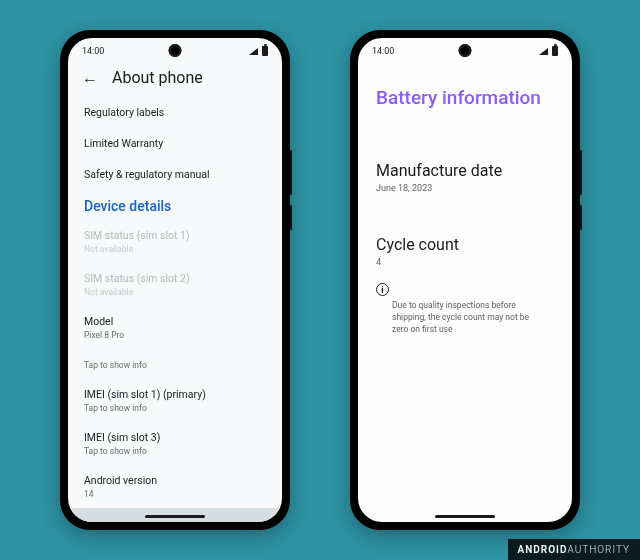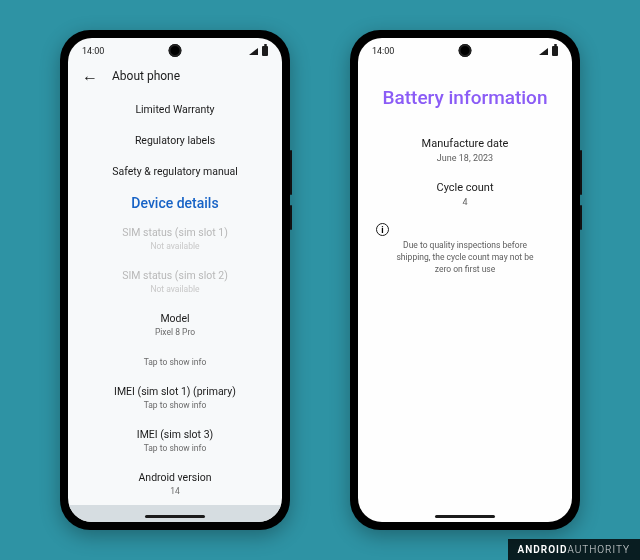--- a/index.html
+++ b/index.html
@@ -11,21 +11,20 @@
     overflow: hidden;
   }
   .stage { display: flex; gap: 60px; justify-content: center; padding-top: 30px; }
   .phone {
     width: 230px; height: 500px;
     background: #000;
     border-radius: 30px;
     padding: 8px;
     position: relative;
     box-shadow: 0 6px 20px rgba(0,0,0,.3);
-    text-align: center;
   }
   .btn-right { position:absolute; right:-2px; top:120px; width:2px; height:45px; background:#111; border-radius:1px;}
   .btn-right2{ position:absolute; right:-2px; top:175px; width:2px; height:25px; background:#111; border-radius:1px;}
   .screen {
     width: 100%; height: 100%;
     background: #f7f9fa;
     border-radius: 24px;
     overflow: hidden;
     position: relative;
     display: flex; flex-direction: column;
@@ -41,34 +40,34 @@
     height: 26px; display:flex; align-items:center; justify-content:space-between;
     padding: 0 14px; font-size: 9px; color:#1b1b1b;
   }
   .sb-right { display:flex; align-items:center; gap:4px; }
   .tri { width:9px; height:7px; position:relative;}
   .tri::before{content:""; position:absolute; right:0; bottom:0; width:0; height:0; border-style:solid; border-width:0 0 7px 9px; border-color:transparent transparent #1b1b1b transparent;}
   .batt { width:6px; height:10px; background:#1b1b1b; border-radius:1px; position:relative;}
   .batt::before{content:""; position:absolute; top:-2px; left:1.5px; width:3px; height:2px; background:#1b1b1b; border-radius:1px;}
   .appbar { display:flex; align-items:center; gap:14px; padding: 4px 14px 10px; }
   .back-arrow { font-size:16px; color:#1b1b1b; line-height:1;}
-  .appbar-title { font-size: 12px; color:#1b1b1b; }
+  .appbar-title { font-size: 16px; color:#1b1b1b; }
   .content { flex:1; overflow:hidden; }
   .row { padding: 9px 16px; }
   .row .primary { font-size:10.5px; color:#1b1b1b; }
   .row .secondary { font-size:8.5px; color:#6b6b6b; margin-top:2px;}
   .row.disabled .primary { color:#b8b8b8; }
   .row.disabled .secondary { color:#c8c8c8; }
   .section { padding: 8px 16px 6px; font-size:14px; color:#1763c6; font-weight:500;}
   .row.highlight { background:#d6dde1; padding:12px 16px; }
   .bigtitle { font-size:19px; font-weight:500; color:#8b5cf6; padding: 22px 18px 20px; }
   .info-icon { width:13px; height:13px; border:1.2px solid #1b1b1b; border-radius:50%; display:flex; align-items:center; justify-content:center; font-size:9px; font-weight:bold; margin: 6px 0 4px 18px;}
   .note { font-size:8.5px; color:#5e5e5e; padding: 0 34px; line-height:1.4;}
   .detail-row { padding: 8px 18px 10px; }
-  .detail-row .primary{ font-size:11px; color:#1b1b1b;}
+  .detail-row .primary{ font-size:16px; color:#1b1b1b;margin-top:24px;}
   .detail-row .secondary{ font-size:9px; color:#5e5e5e; margin-top:3px;}
   .homebar { position:absolute; bottom:4px; left:50%; transform:translateX(-50%); width:60px; height:3px; background:#1b1b1b; border-radius:2px;}
   .watermark {
     position:absolute; right:0; bottom:0;
     background: rgba(0,0,0,.8); color:#fff;
     font-size:10px; letter-spacing:1px; font-weight:600;
     padding:5px 10px;
   }
   .watermark .light{ font-weight:300; opacity:.85;}
 </style>
@@ -88,24 +87,24 @@
           <span class="tri"></span>
           <span class="batt"></span>
         </div>
       </div>
       <div class="appbar">
         <span class="back-arrow">←</span>
         <span class="appbar-title">About phone</span>
       </div>
       <div class="content">
         <div class="row">
-            <div class="primary">Limited Warranty</div>
+            <div class="primary">Regulatory labels</div>
           </div>
         <div class="row">
-            <div class="primary">Regulatory labels</div>
+            <div class="primary">Limited Warranty</div>
           </div>
         <div class="row">
             <div class="primary">Safety &amp; regulatory manual</div>
           </div>
         <div class="section">Device details</div>
         <div class="row disabled">
           <div class="primary">SIM status (sim slot 1)</div>
           <div class="secondary">Not available</div>
         </div>
         <div class="row disabled">

